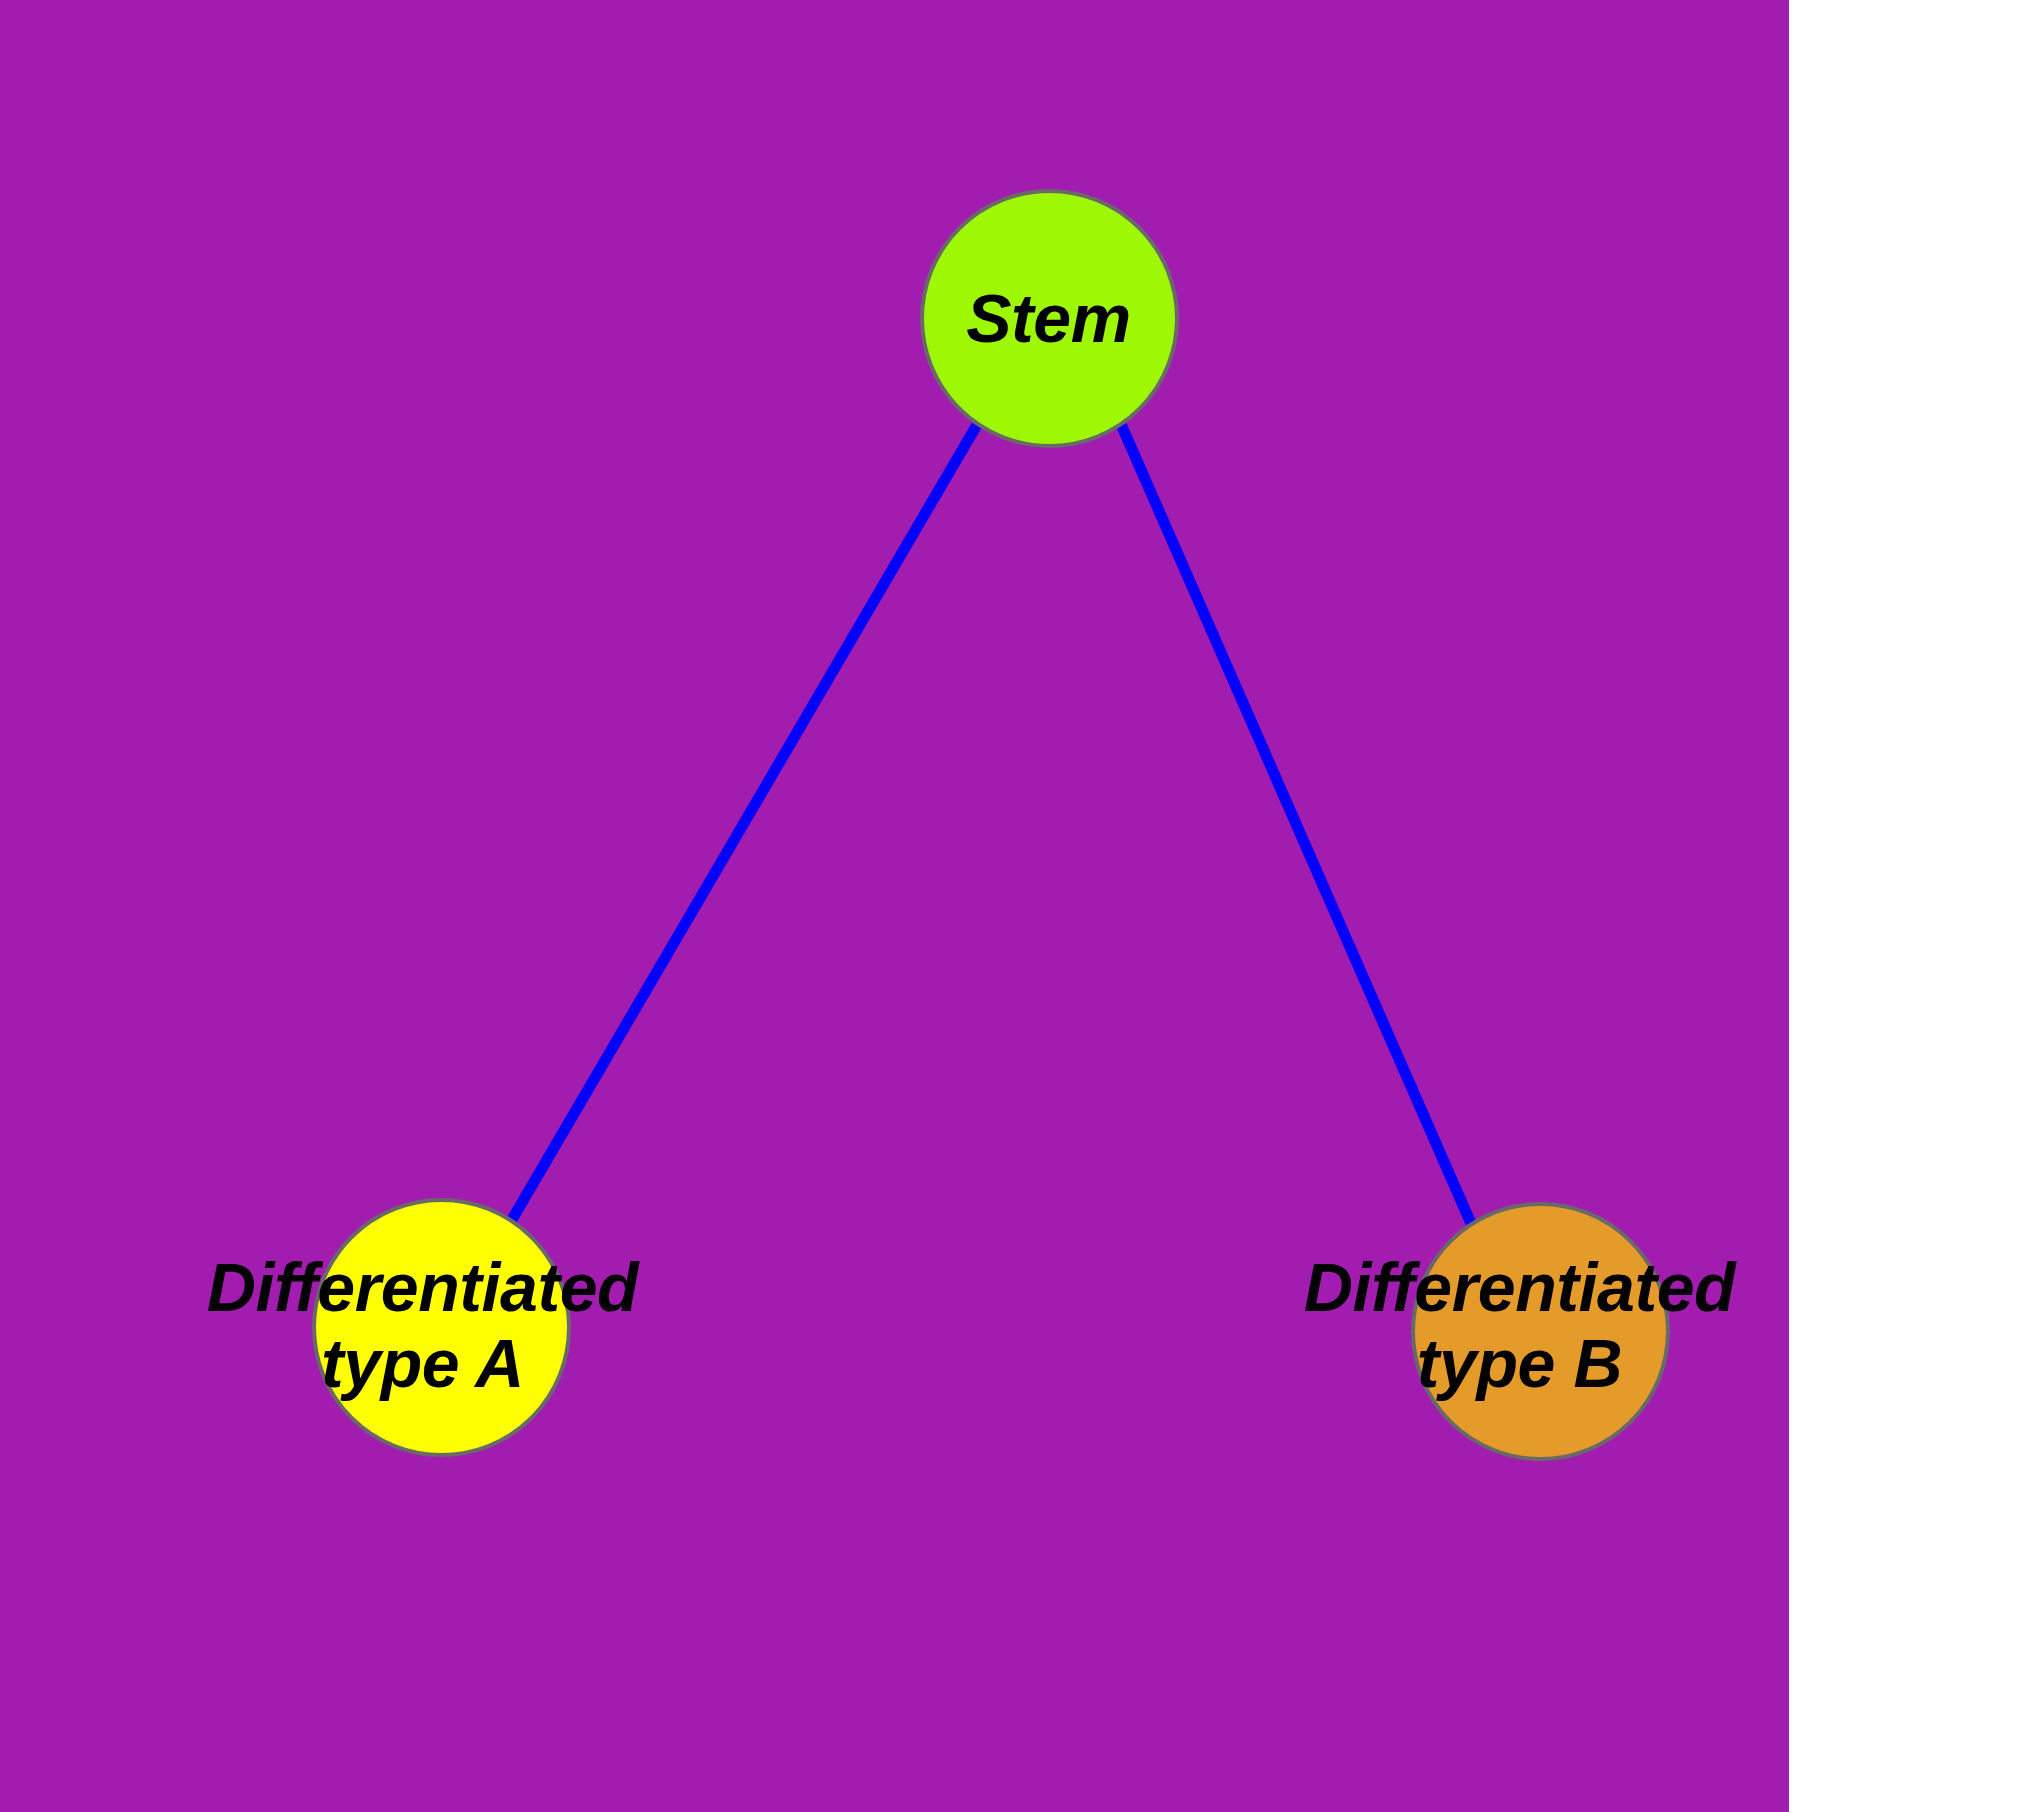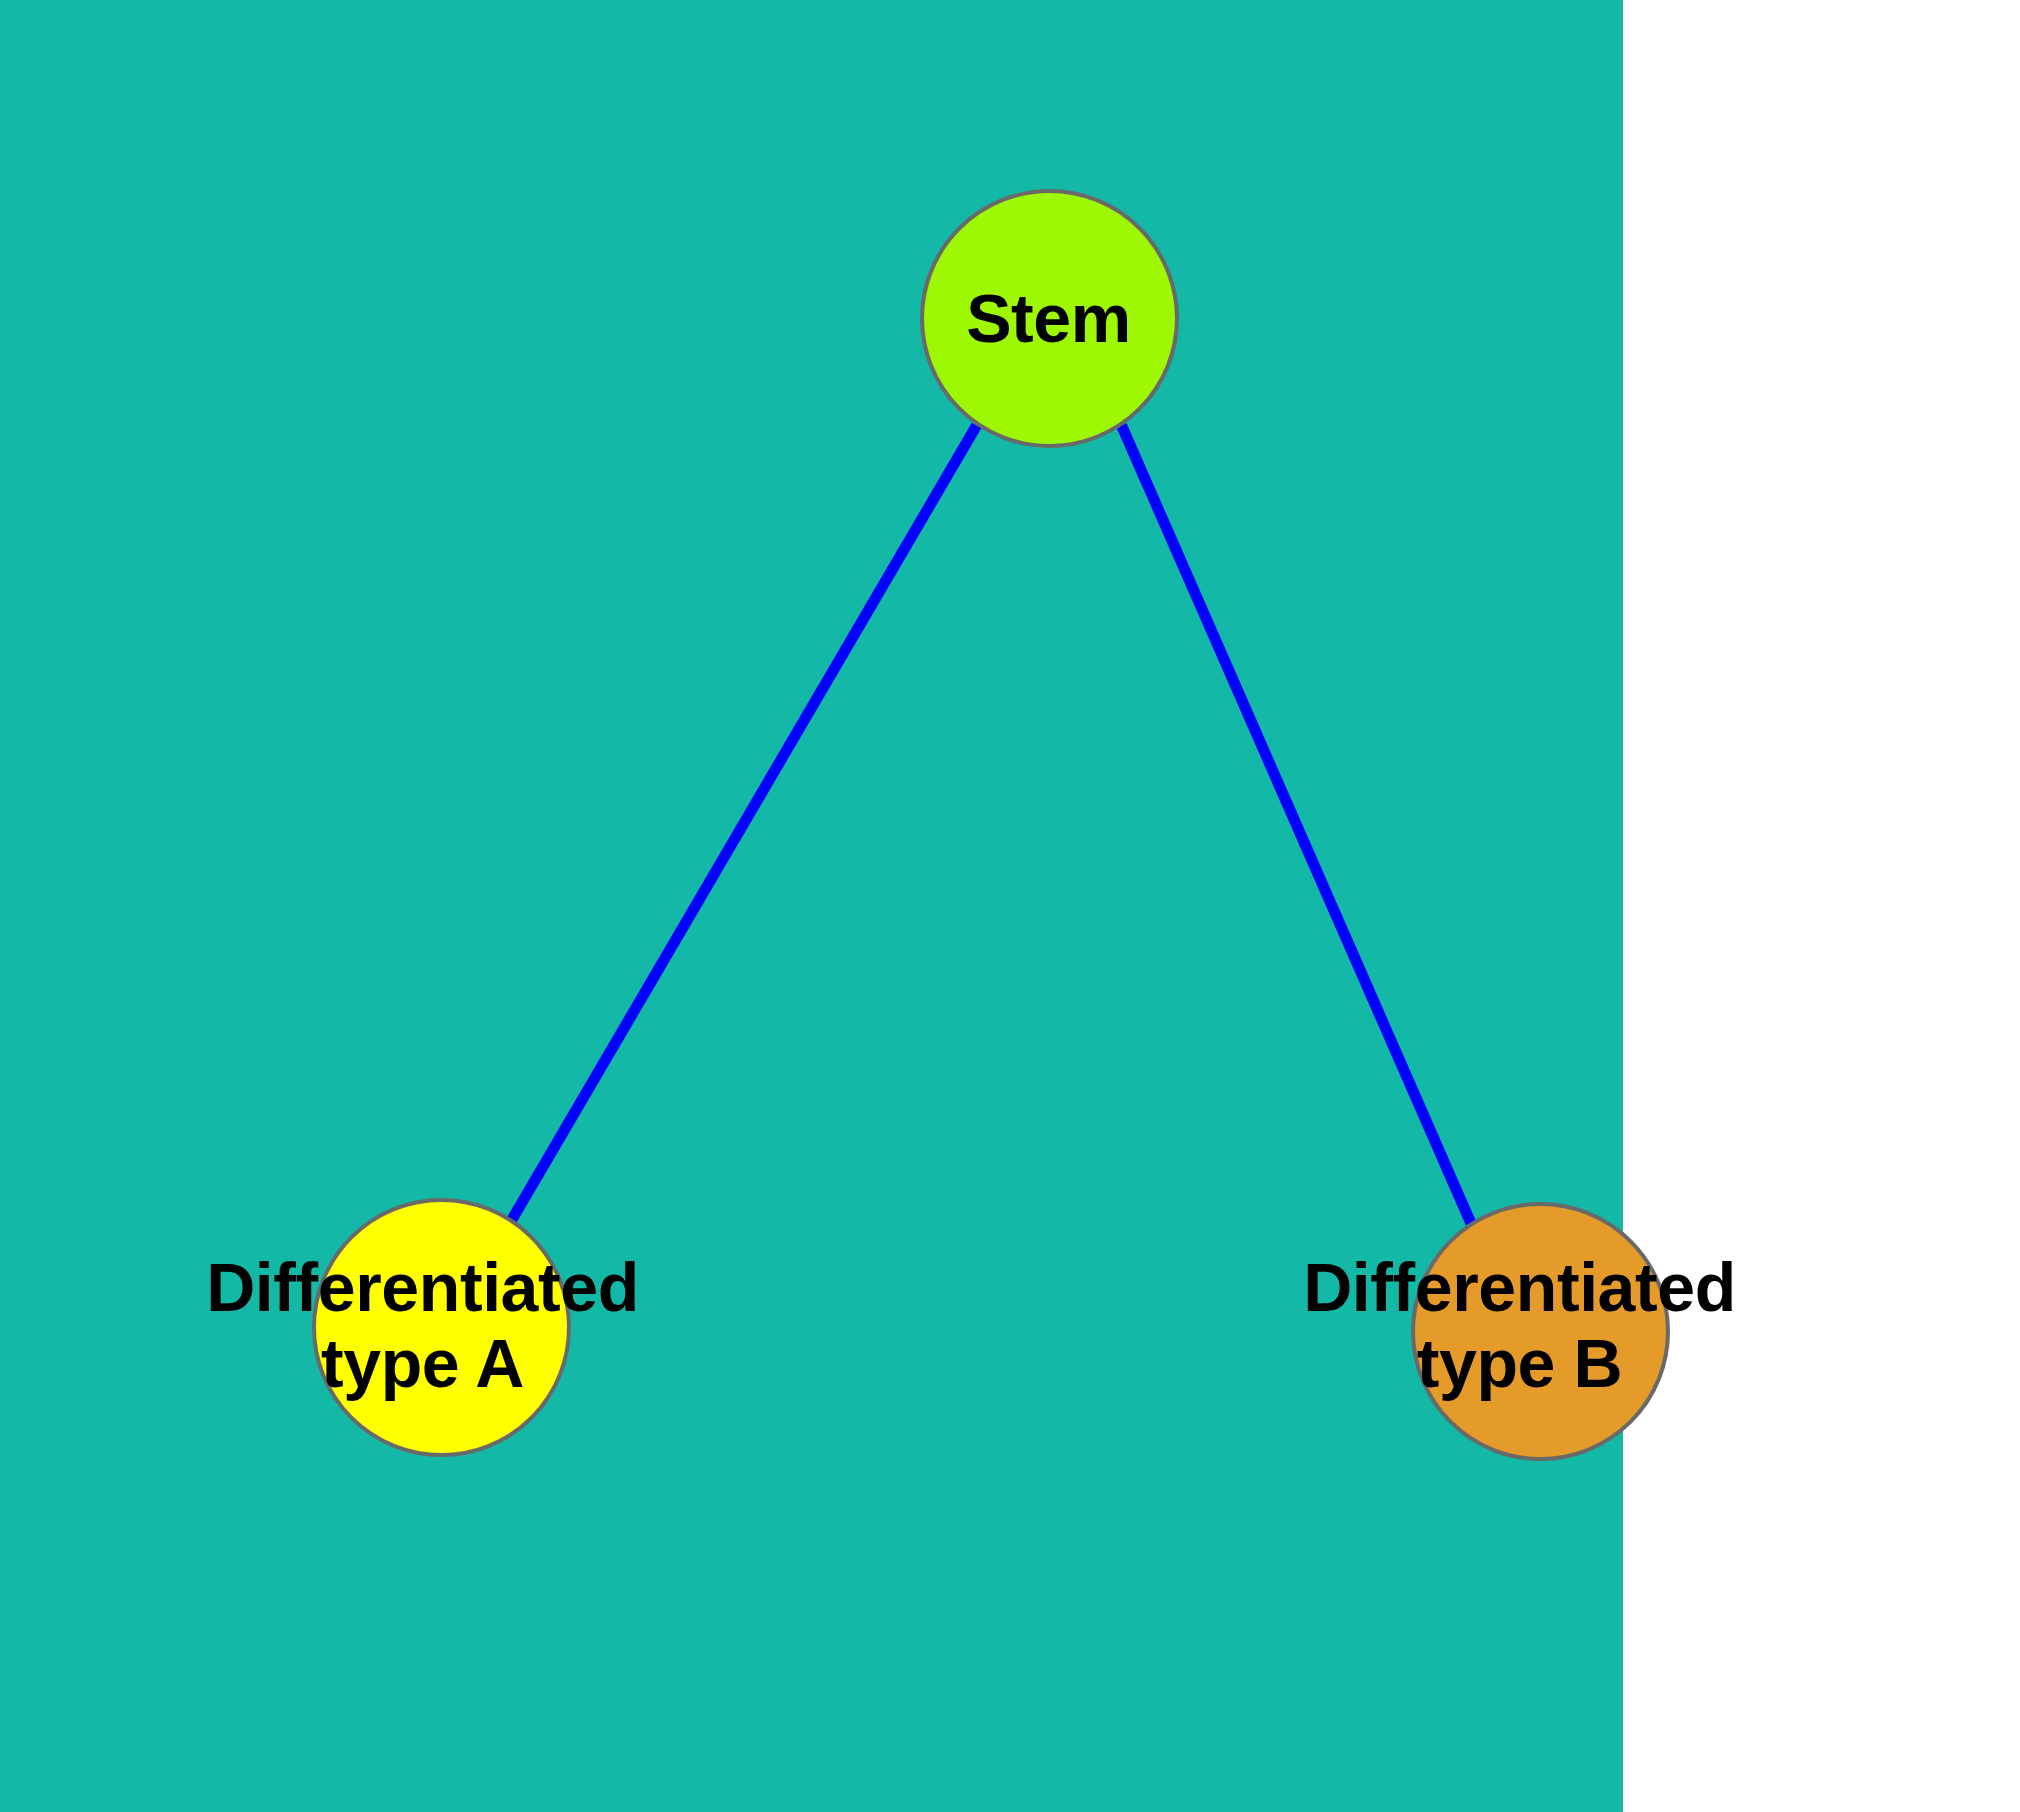--- a/index.html
+++ b/index.html
@@ -8,23 +8,24 @@
     padding: 0;
   }
   body {
     width: 2021px;
     height: 1812px;
     overflow: hidden;
     font-family: "Liberation Sans", sans-serif;
   }
   #graph-canvas {
     position: relative;
-    width: 1623px;
+    width: 1789px;
     height: 1812px;
-    background: #14b8a6;
+    background: #a21caf;
+    font-style: italic;
   }
   #edge-layer {
     position: absolute;
     left: 0;
     top: 0;
     width: 2021px;
     height: 1812px;
   }
   .graph-node {
     position: absolute;

